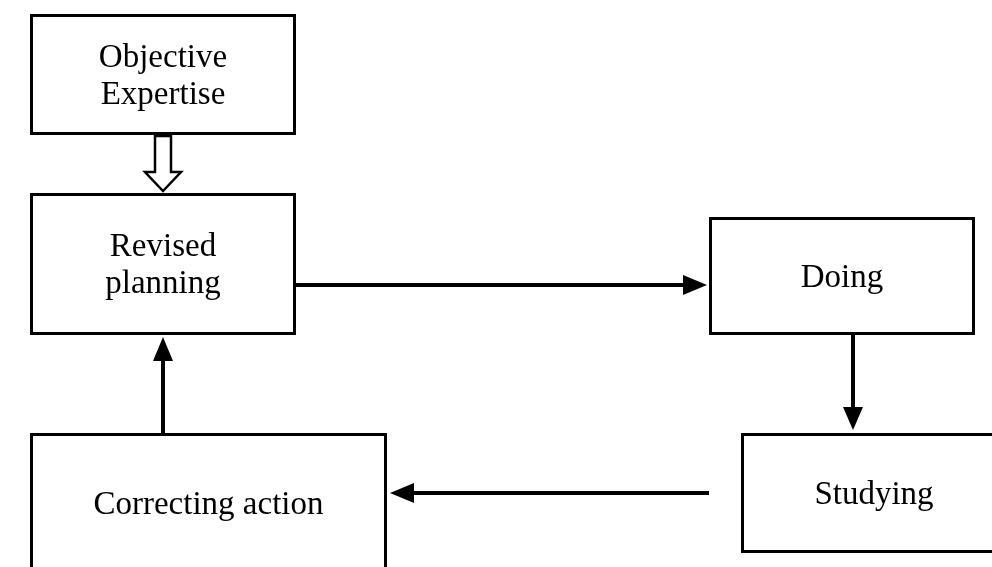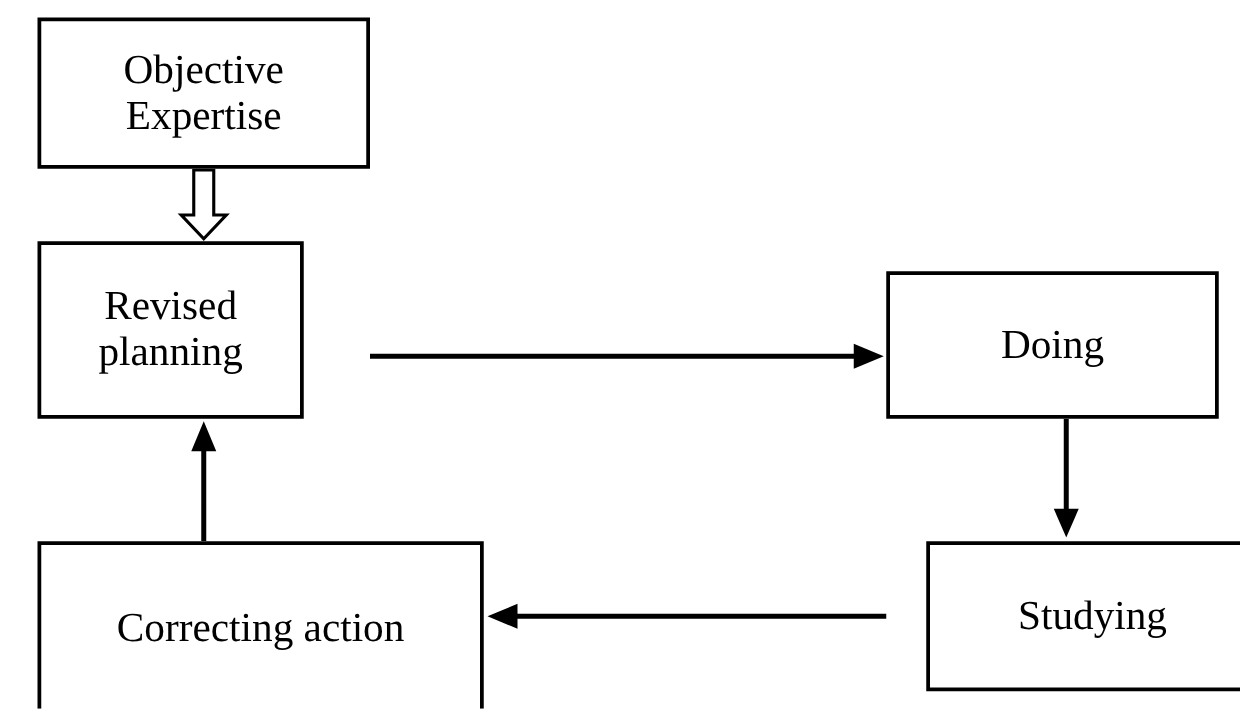--- a/index.html
+++ b/index.html
@@ -30,21 +30,21 @@
     background: #ffffff;
     display: flex;
     align-items: center;
     justify-content: center;
     text-align: center;
     font-size: 33px;
     line-height: 1.12;
     padding: 4px 22px;
   }
   .node-objective   { left: 30px;  top: 14px;  width: 266px; height: 121px; }
-  .node-planning    { left: 30px;  top: 193px; width: 213px; height: 142px; }
+  .node-planning    { left: 30px;  top: 193px; width: 266px; height: 142px; }
   .node-doing       { left: 709px; top: 217px; width: 266px; height: 118px; }
   .node-studying    { left: 709px; top: 433px; width: 266px; height: 120px; margin-left: 32px; }
   .node-correcting  { left: 30px;  top: 433px; width: 357px; height: 141px; }
 </style>
 </head>
 <body>
 
 <div class="canvas">
 
   <svg class="arrows" viewBox="0 0 992 567" xmlns="http://www.w3.org/2000/svg">

